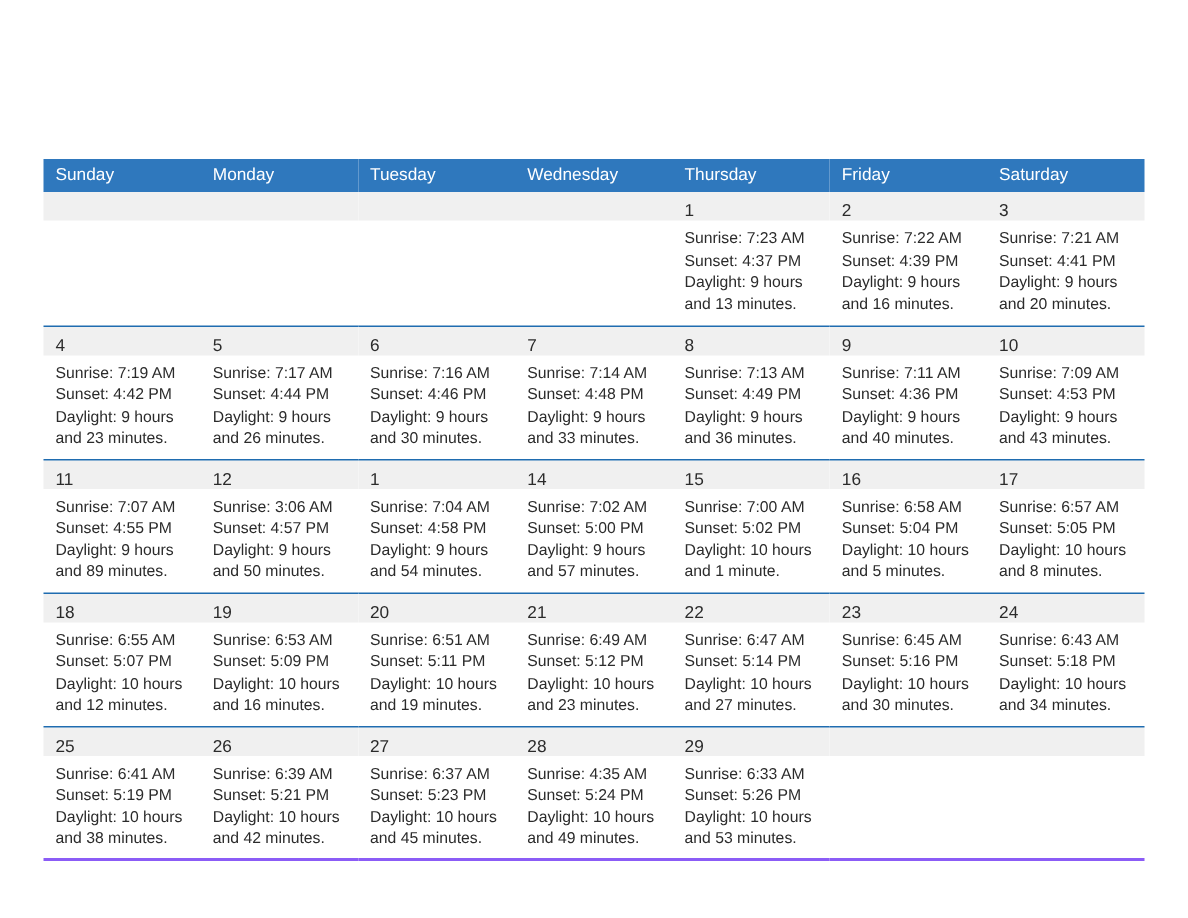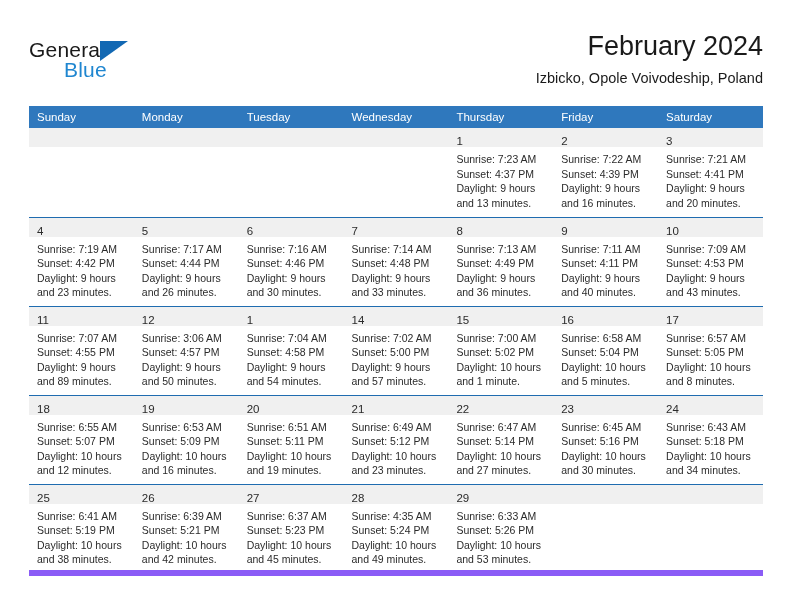--- a/index.html
+++ b/index.html
@@ -112,21 +112,21 @@
     padding: 0;
     border-top: 1px solid #1f6cb0;
     background: #ffffff;
     height: 89px;
     box-sizing: border-box;
   }
   .calendar tr.week:first-child td {
     border-top: none;
   }
   .calendar tr.week:last-child td {
-    border-bottom: 6px solid #8b5cf6;
+    border-bottom: 2px solid #8b5cf6;
   }
 
   .daynum-band {
     background: #f0f0f0;
     height: 19px;
     padding: 3px 0 2px 8px;
     box-sizing: border-box;
   }
   .daynum {
     font-size: 11.5px;
@@ -142,34 +142,20 @@
     line-height: 14.6px;
     color: #2b2b2b;
     white-space: nowrap;
   }
 </style>
 </head>
 <body>
 
 <div class="page">
 
-  <div class="top-bar">
-
-    <div class="logo">
-      <span class="logo-general">General</span>
-      <span class="logo-triangle"></span>
-      <span class="logo-blue">Blue</span>
-    </div>
-
-    <div class="title-block">
-      <div class="cal-title">February 2024</div>
-      <div class="cal-subtitle">Izbicko, Opole Voivodeship, Poland</div>
-    </div>
-
-  </div>
 
   <table class="calendar">
     <thead>
       <tr id="weekday-row">
           <th>Sunday</th>
           <th>Monday</th>
           <th>Tuesday</th>
           <th>Wednesday</th>
           <th>Thursday</th>
           <th>Friday</th>
@@ -261,21 +247,21 @@
               <div class="cell-line">Sunrise: 7:13 AM</div>
               <div class="cell-line">Sunset: 4:49 PM</div>
               <div class="cell-line">Daylight: 9 hours</div>
               <div class="cell-line">and 36 minutes.</div>
             </div>
           </td>
           <td class="">
             <div class="daynum-band"><span class="daynum">9</span></div>
             <div class="cell-body">
               <div class="cell-line">Sunrise: 7:11 AM</div>
-              <div class="cell-line">Sunset: 4:11 PM</div>
+              <div class="cell-line">Sunset: 4:36 PM</div>
               <div class="cell-line">Daylight: 9 hours</div>
               <div class="cell-line">and 40 minutes.</div>
             </div>
           </td>
           <td class="">
             <div class="daynum-band"><span class="daynum">10</span></div>
             <div class="cell-body">
               <div class="cell-line">Sunrise: 7:09 AM</div>
               <div class="cell-line">Sunset: 4:53 PM</div>
               <div class="cell-line">Daylight: 9 hours</div>

